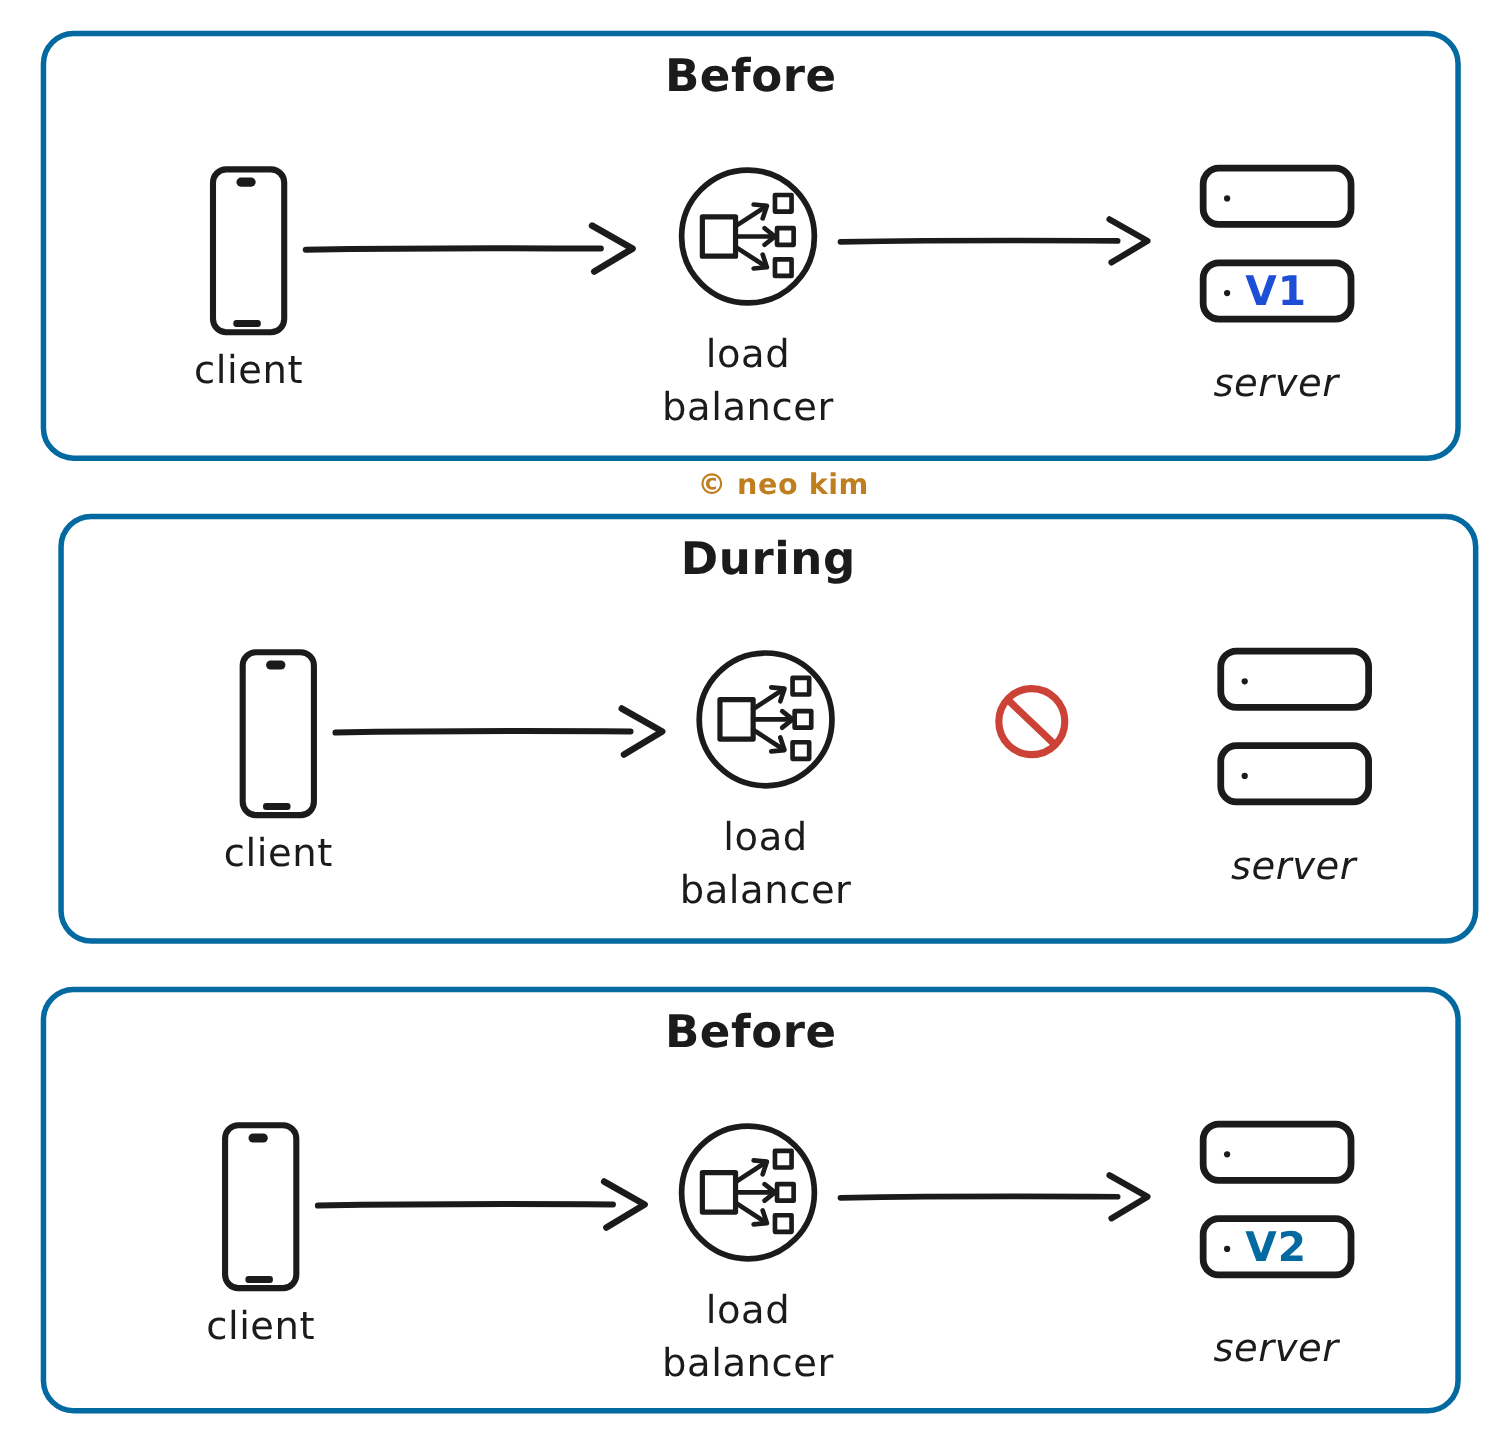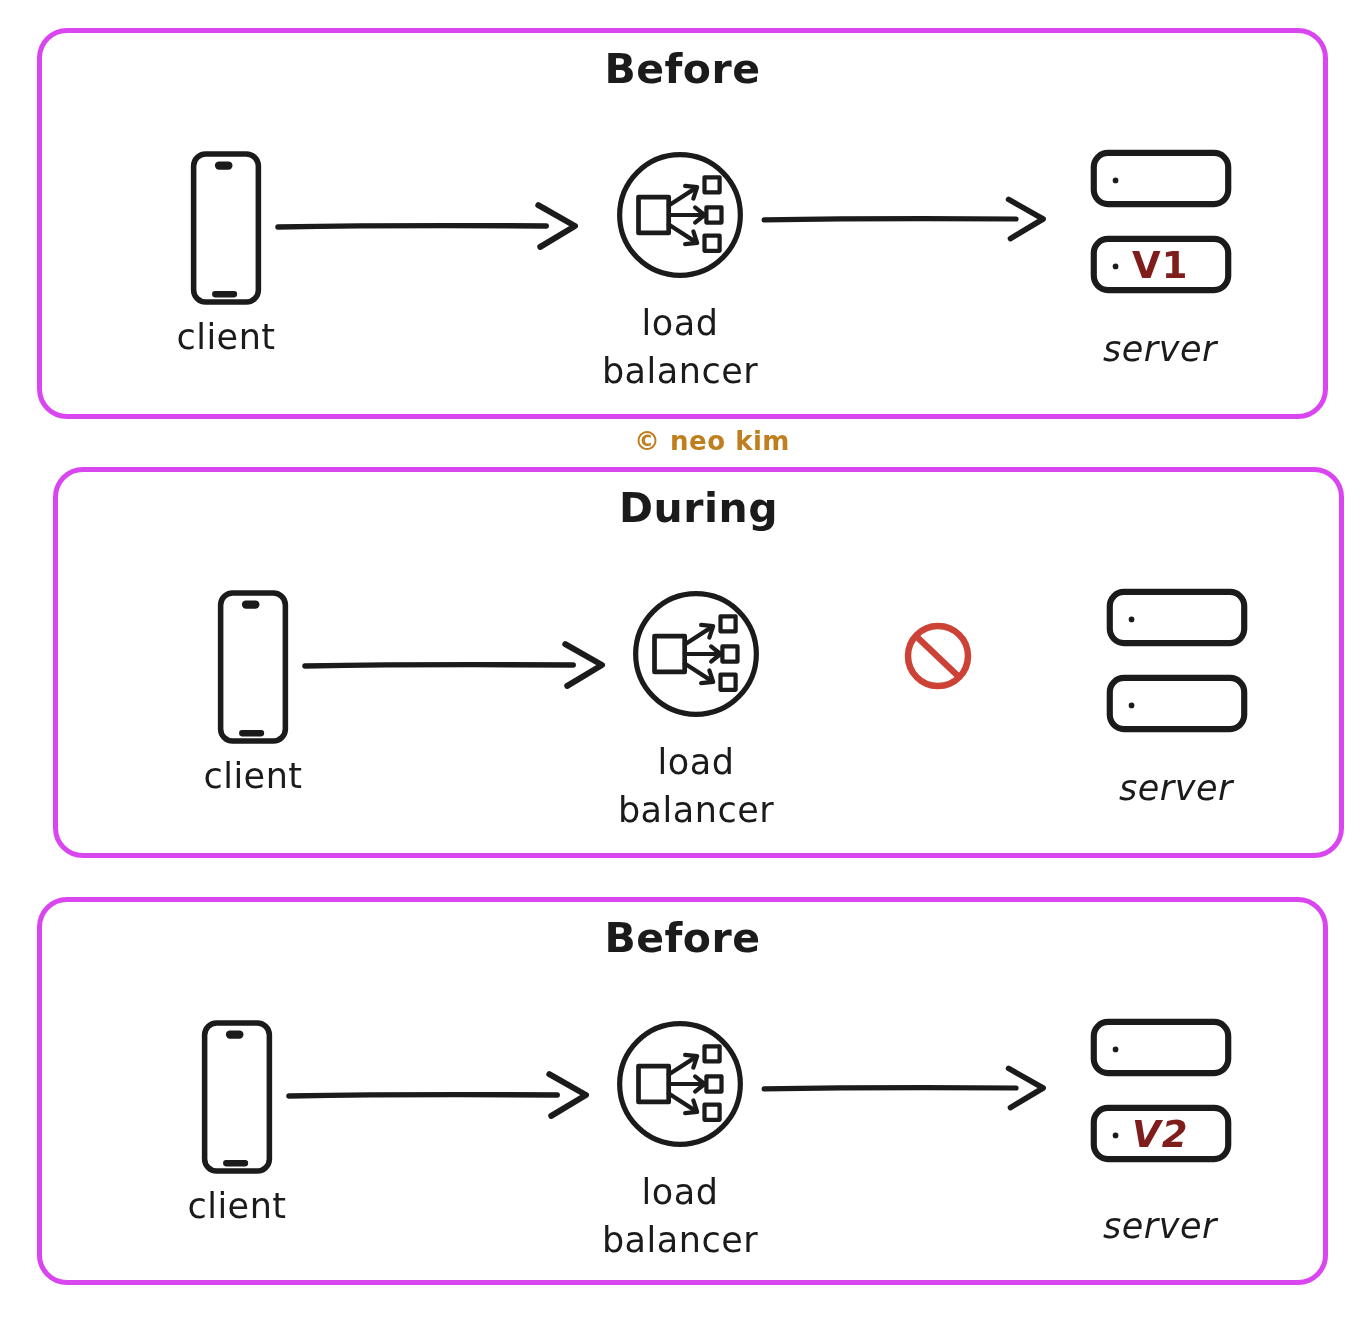--- a/index.html
+++ b/index.html
@@ -8,21 +8,21 @@
     width:1368px;height:1318px;
     background:#ffffff;
     font-family:"DejaVu Sans","Liberation Sans",sans-serif;
     color:#1b1b1b;
     overflow:hidden;
   }
   .defs{position:absolute;width:0;height:0;overflow:hidden;}
   .panel{
     position:absolute;
     left:37px;width:1281px;height:381px;
-    border:5px solid #d946ef;
+    border:5px solid #0369a1;
     border-radius:30px;
     background:#ffffff;
   }
   .p1{top:28px;}
   .p2{top:467px;margin-left:16px;}
   .p3{top:897px;height:378px;}
   .panel-title{
     position:absolute;top:12px;left:0;width:100%;
     margin:0;text-align:center;
     font-size:41px;font-weight:600;letter-spacing:0.5px;
@@ -149,21 +149,21 @@
       <div class="server-box">
         <svg>
             <use href="#sym-server"></use>
           </svg>
         <span class="version"></span>
       </div>
       <div class="server-box">
         <svg>
             <use href="#sym-server"></use>
           </svg>
-        <span class="version" style="color: #7f1d1d;">V1</span>
+        <span class="version" style="color: #1d4ed8;">V1</span>
       </div>
     </div>
     <div class="label server-label">server</div>
   </section>
 
   <div class="copyright" style="color: rgb(192, 127, 30); padding-left: 28px;">© neo kim</div>
 
   <section class="panel p2">
     <h2 class="panel-title">During</h2>
     <div class="phone">
@@ -239,19 +239,19 @@
       <div class="server-box">
         <svg>
             <use href="#sym-server"></use>
           </svg>
         <span class="version"></span>
       </div>
       <div class="server-box">
         <svg>
             <use href="#sym-server"></use>
           </svg>
-        <span class="version" style="color: #7f1d1d; font-style: italic;">V2</span>
+        <span class="version" style="color: #0369a1;">V2</span>
       </div>
     </div>
     <div class="label server-label">server</div>
   </section>
 
 </div>
 
 </body></html>

